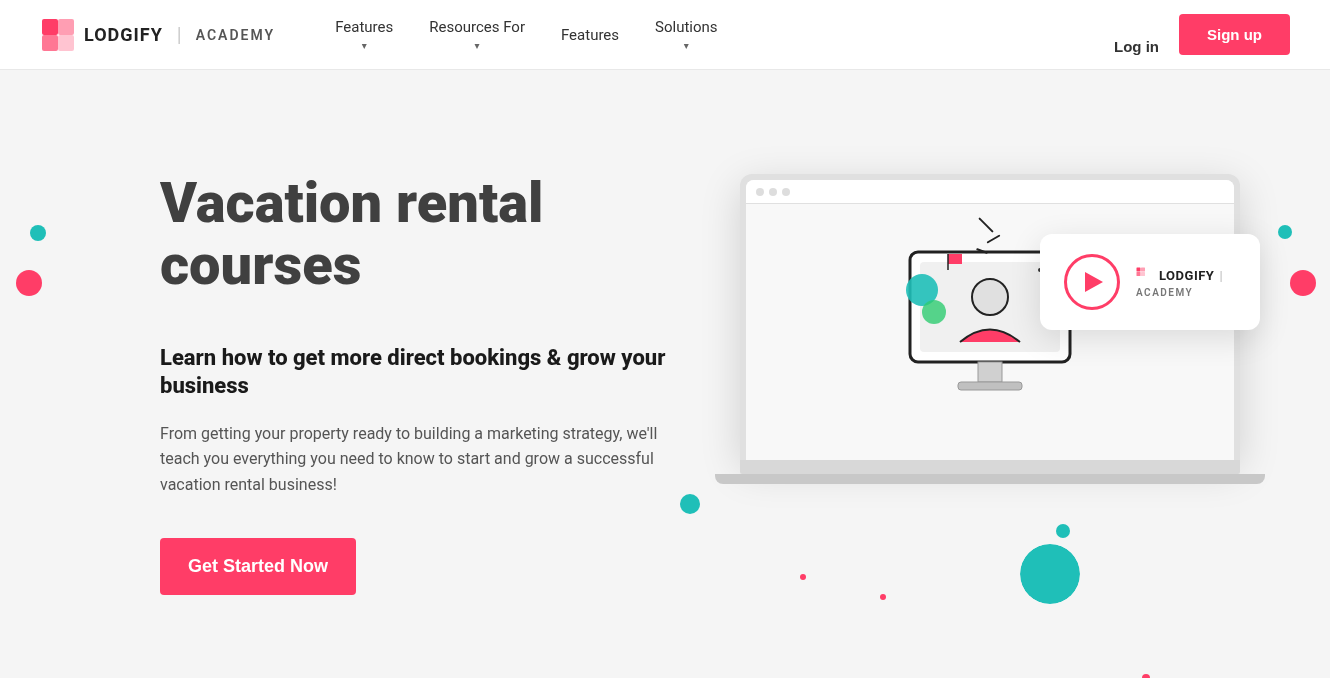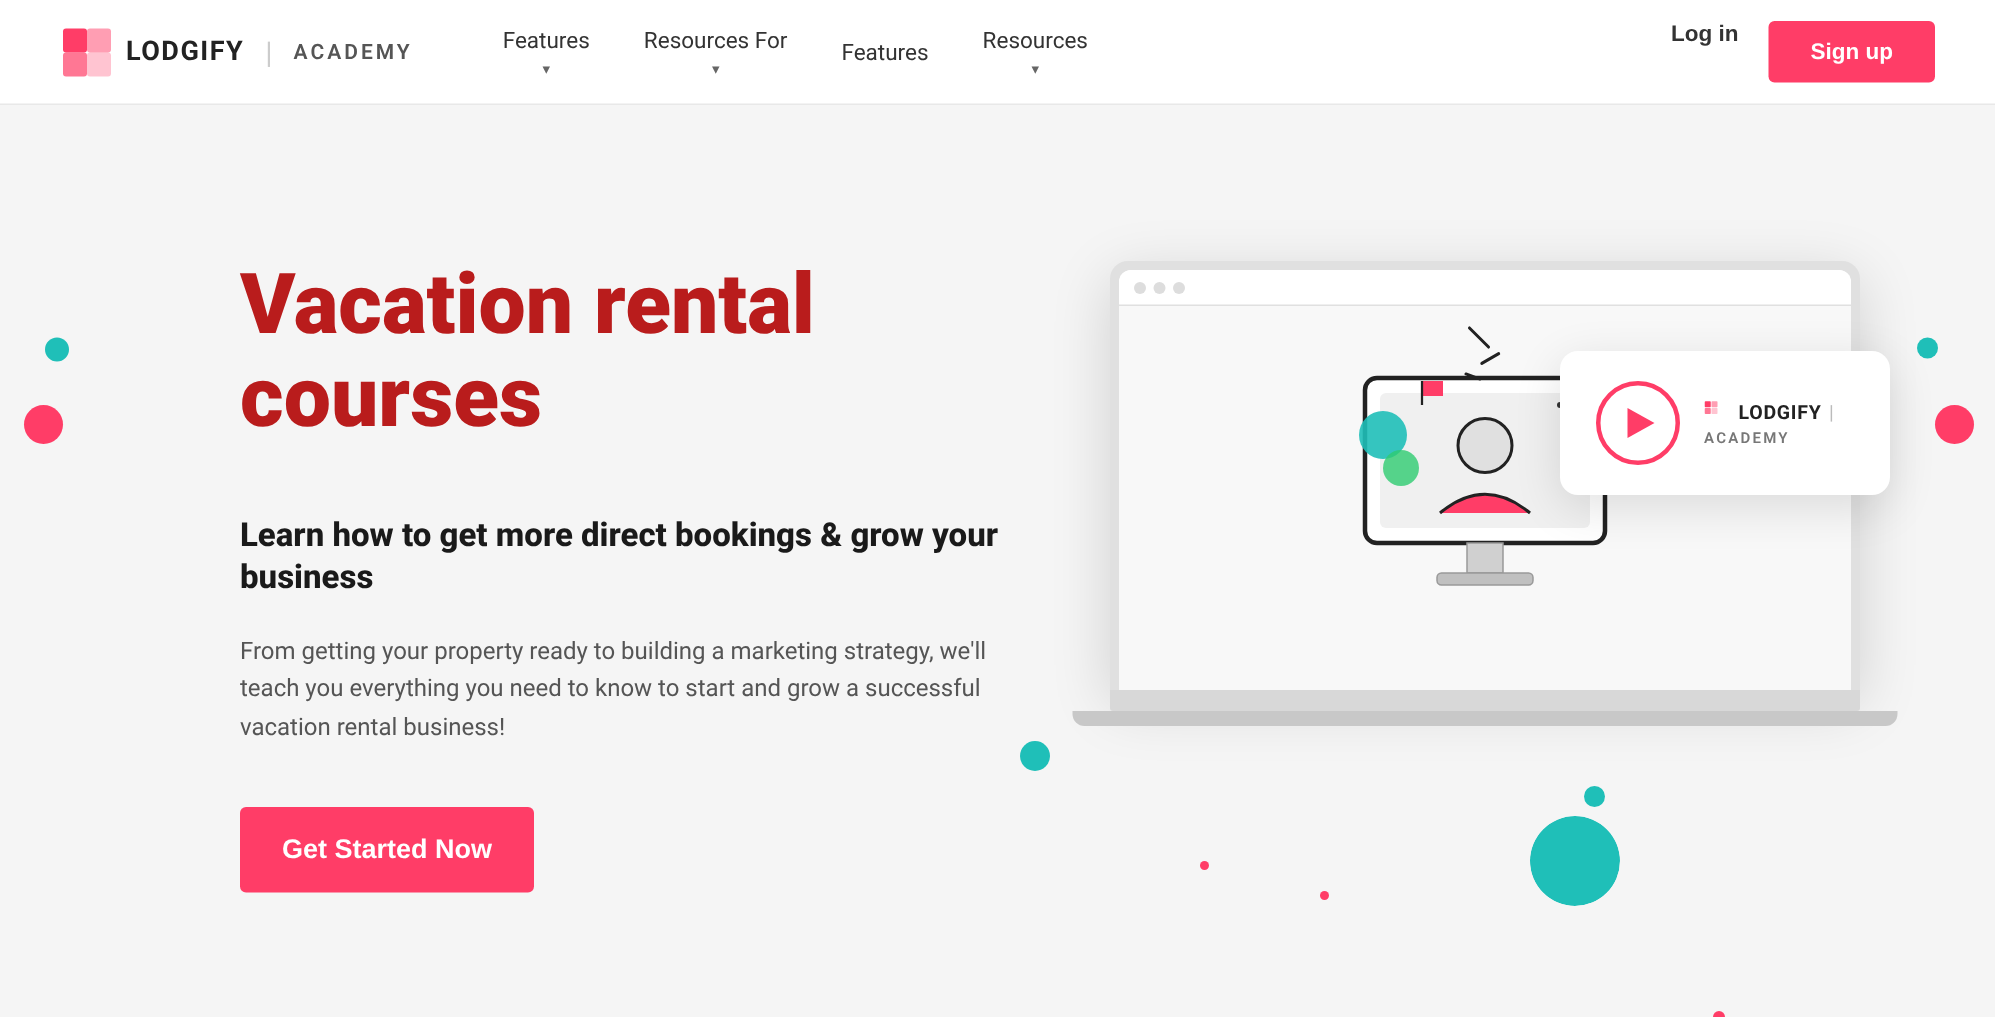--- a/index.html
+++ b/index.html
@@ -72,21 +72,21 @@
       text-decoration: none;
       flex-direction: column;
     }
     .chevron-down {
       font-size: 10px;
       color: #666;
     }
 
     .nav-right {
       display: flex;
-      align-items: flex-start;
+      align-items: flex-end;
       gap: 20px;
     }
     .btn-login {
       font-size: 15px;
       font-weight: 600;
       color: #333;
       cursor: pointer;
       background: none;
       border: none;
     }
@@ -113,21 +113,21 @@
     }
 
     .hero-content {
       flex: 0 0 520px;
       z-index: 2;
     }
 
     .hero-title {
       font-size: 56px;
       font-weight: 900;
-      color: #b91c1c;
+      color: #404040;
       line-height: 1.1;
       margin-bottom: 47px;
     }
 
     .hero-subtitle {
       font-size: 22px;
       font-weight: 800;
       color: #1a1a1a;
       line-height: 1.3;
       margin-bottom: 20px;
@@ -343,21 +343,21 @@
       <span class="chevron-down">▾</span>
     </a>
     <a class="nav-item">
       <span>Resources For</span>
       <span class="chevron-down">▾</span>
     </a>
     <a class="nav-item">
       <span>Features</span>
     </a>
     <a class="nav-item">
-      <span>Resources</span>
+      <span>Solutions</span>
       <span class="chevron-down">▾</span>
     </a>
   </div>
 
   <div class="nav-right">
     <button class="btn-login">Log in</button>
     <button class="btn-signup">Sign up</button>
   </div>
 </nav>
 

